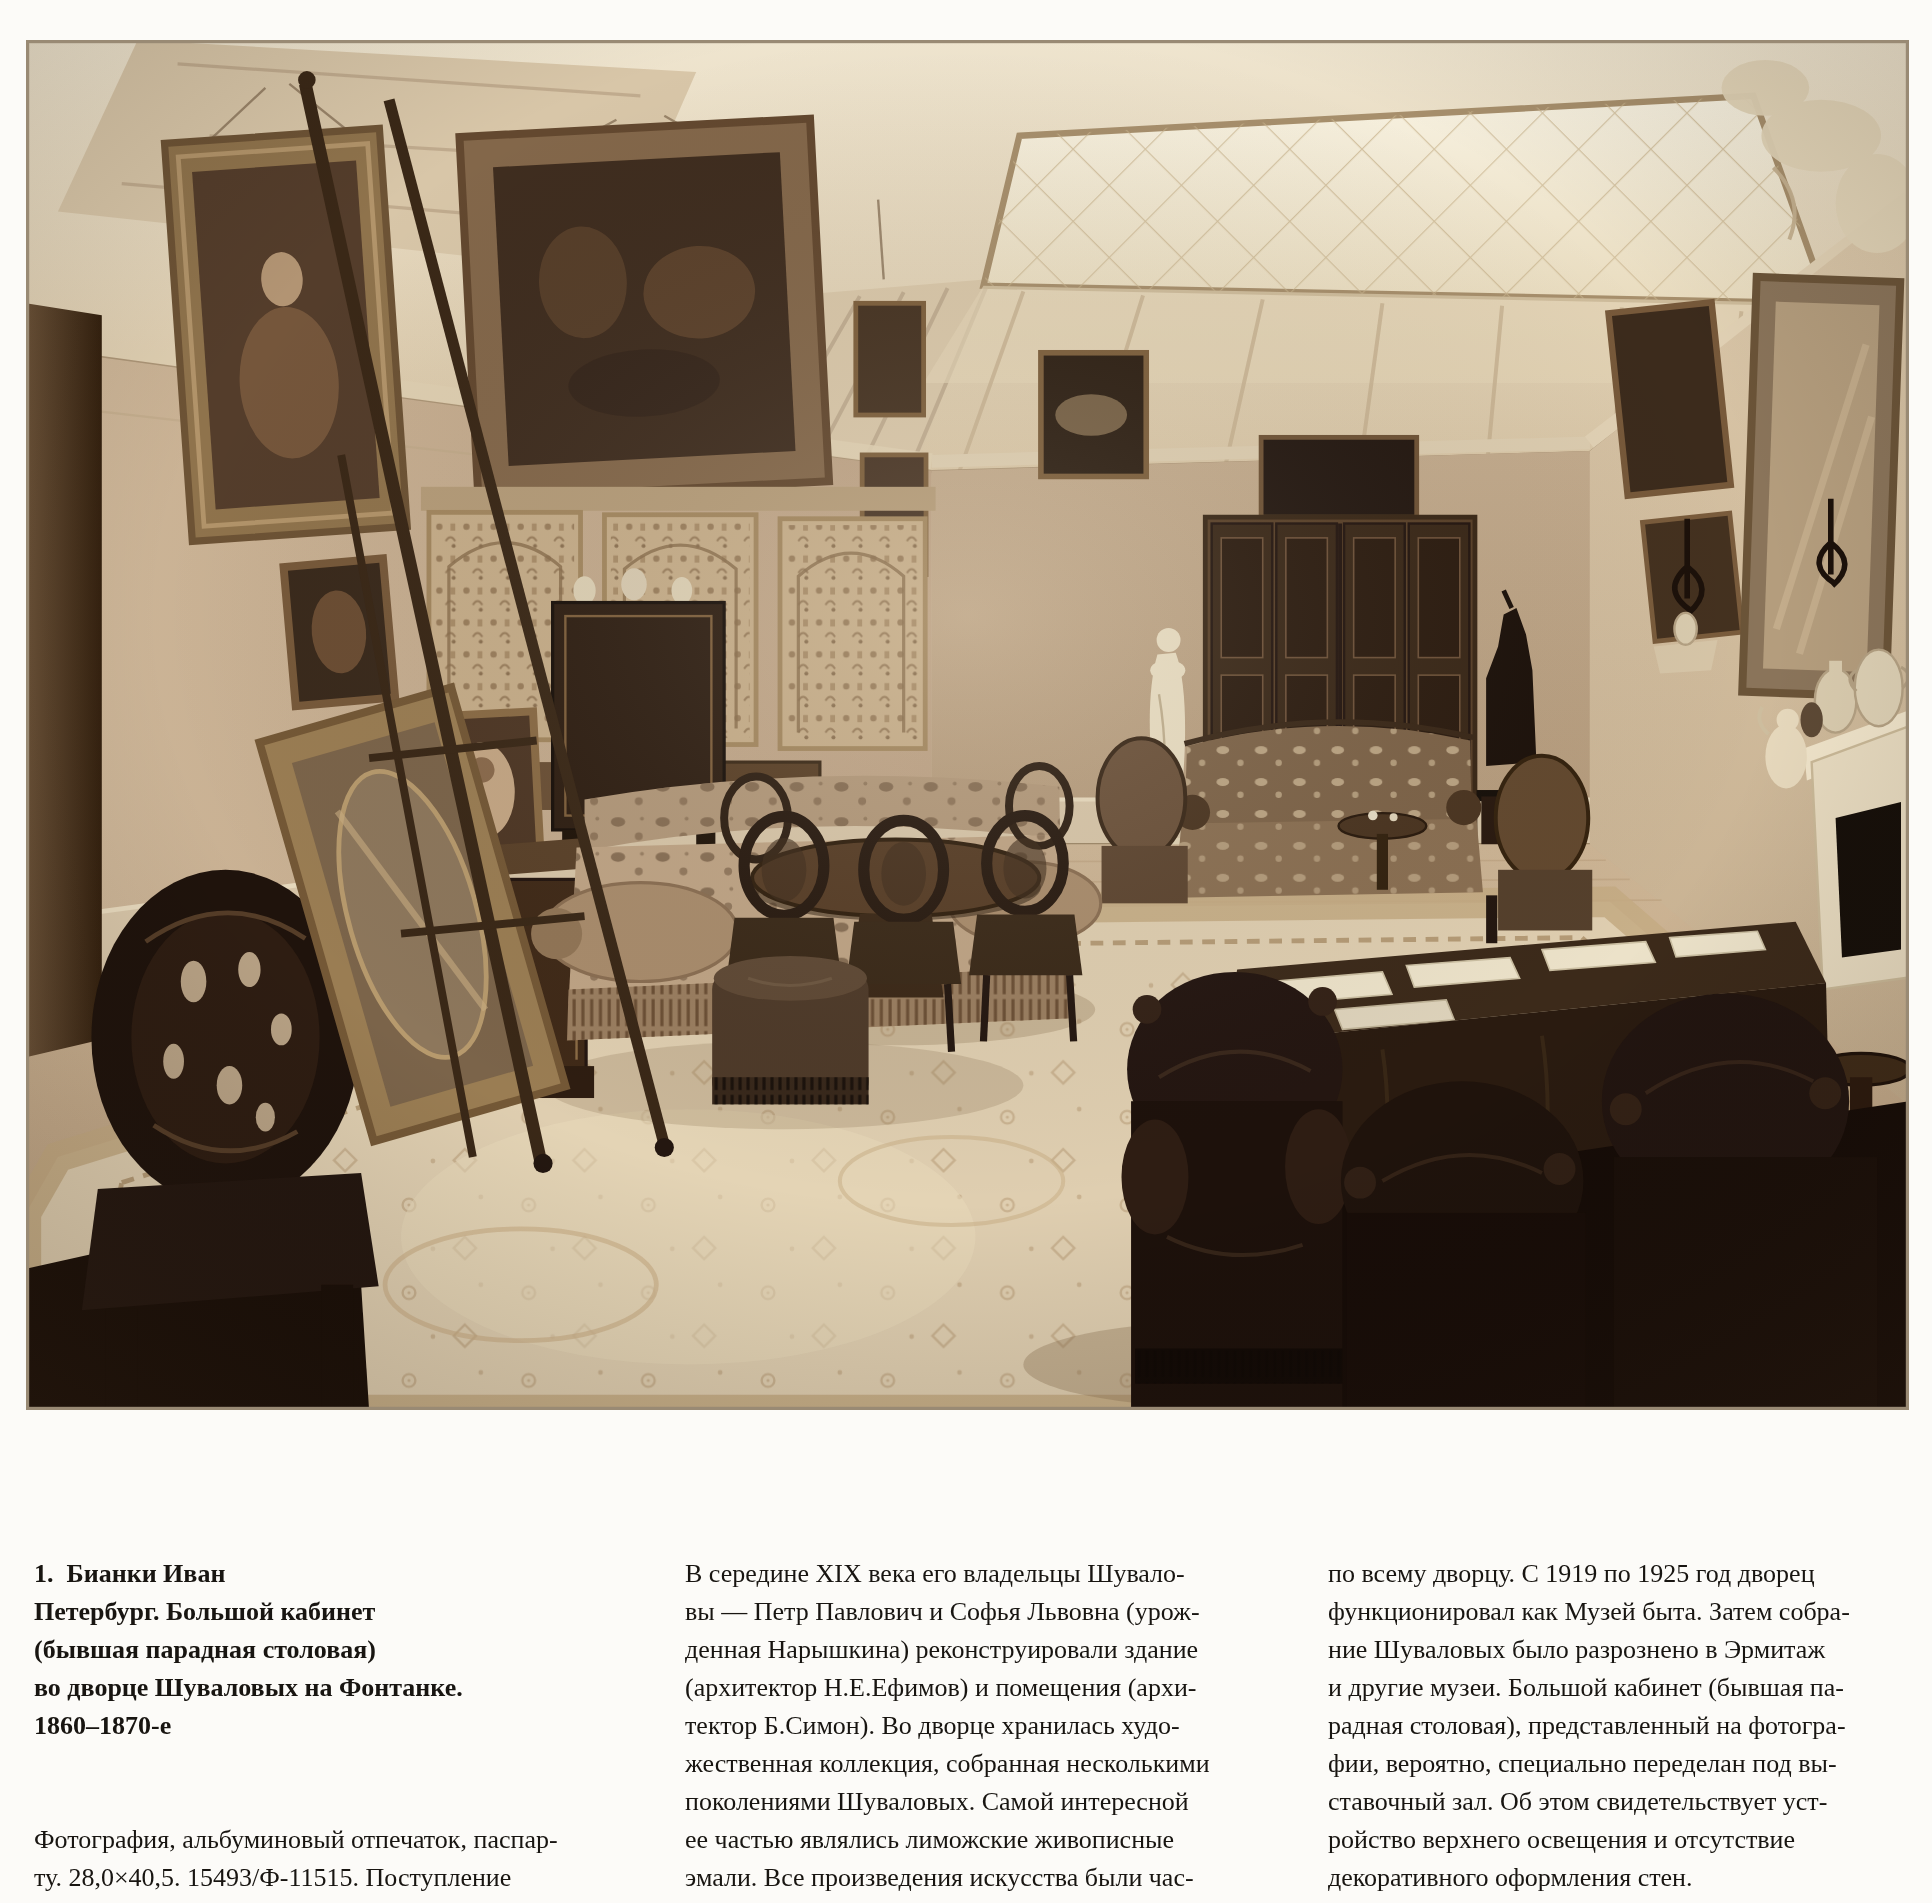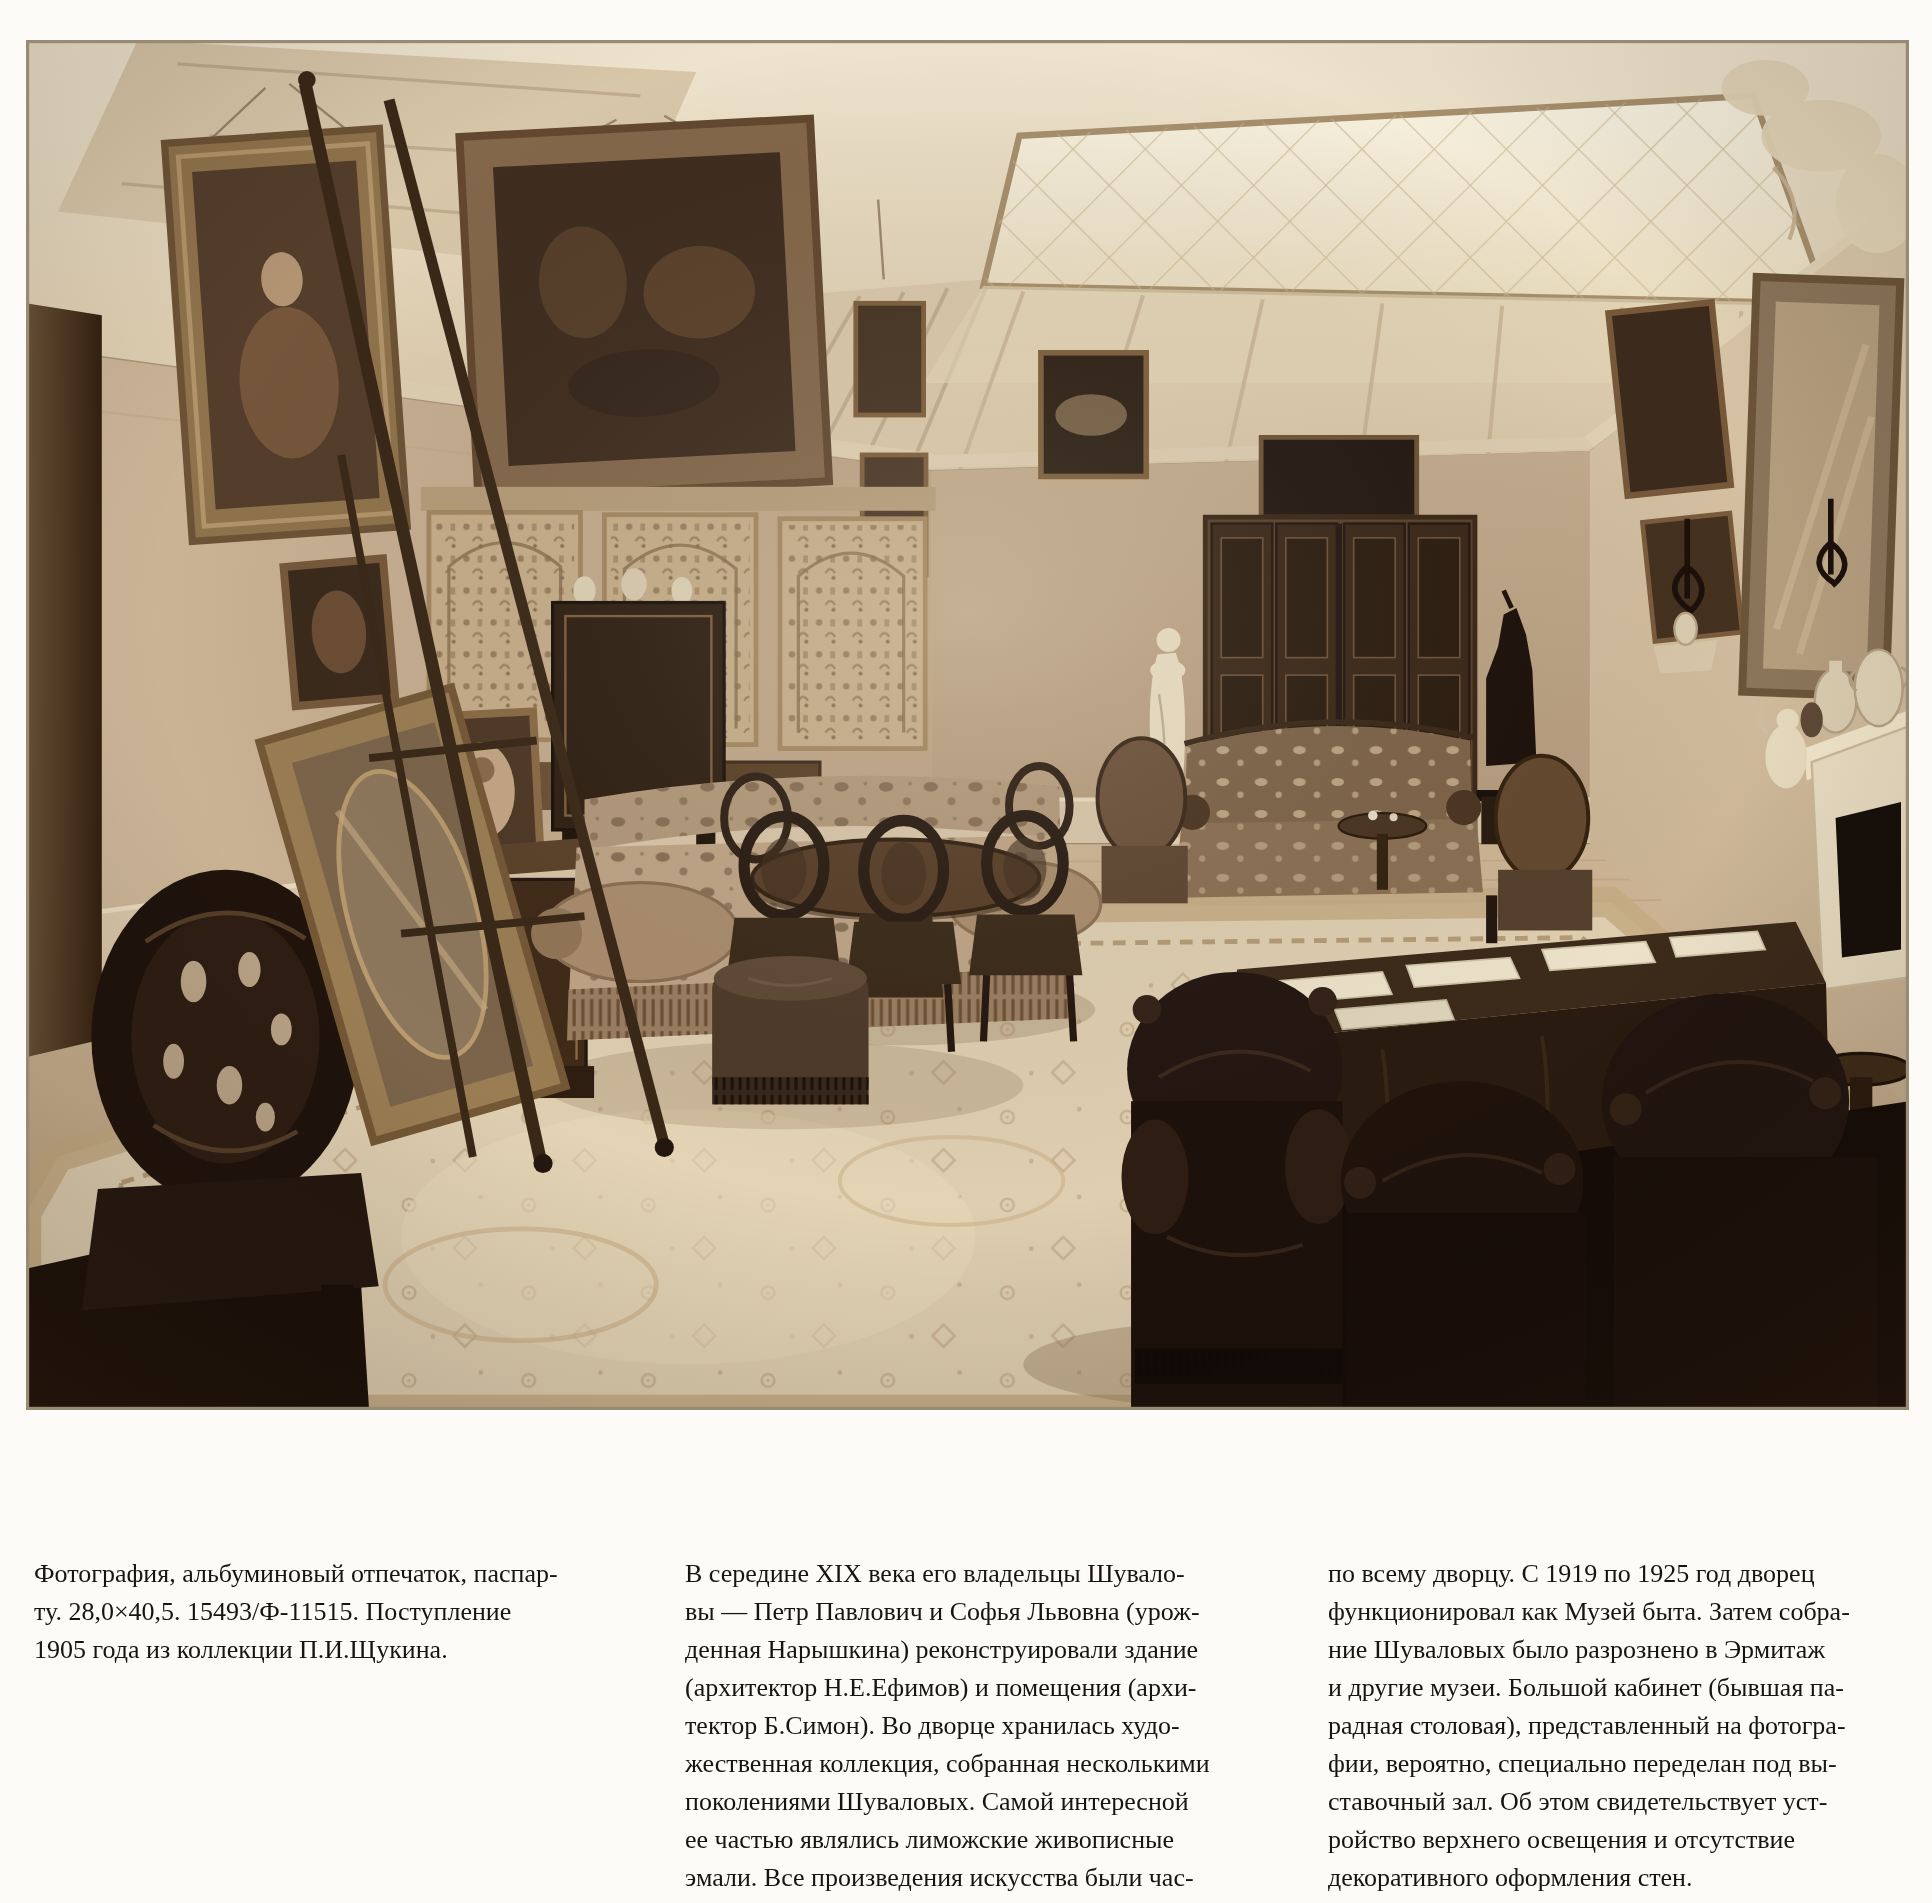--- a/index.html
+++ b/index.html
@@ -486,20 +486,25 @@
 
     <g>
       <rect x="0" y="0" width="2360" height="1717" fill="url(#gVig)"></rect>
       <rect x="2" y="2" width="2356" height="1713" fill="none" stroke="#998a74" stroke-width="4"></rect>
     </g>
   </svg>
   </figure>
 
   <section class="captions">
     <div class="col col1">
+      <p class="bold">1.  Бианки Иван
+Петербург. Большой кабинет
+(бывшая парадная столовая)
+во дворце Шуваловых на Фонтанке.
+1860–1870-е</p>
       <p>Фотография, альбуминовый отпечаток, паспар-
 ту. 28,0×40,5. 15493/Ф-11515. Поступление
 1905 года из коллекции П.И.Щукина.</p>
       
     </div>
     <div class="col col2">
       <p>В середине XIX века его владельцы Шувало-
 вы — Петр Павлович и Софья Львовна (урож-
 денная Нарышкина) реконструировали здание
 (архитектор Н.Е.Ефимов) и помещения (архи-

